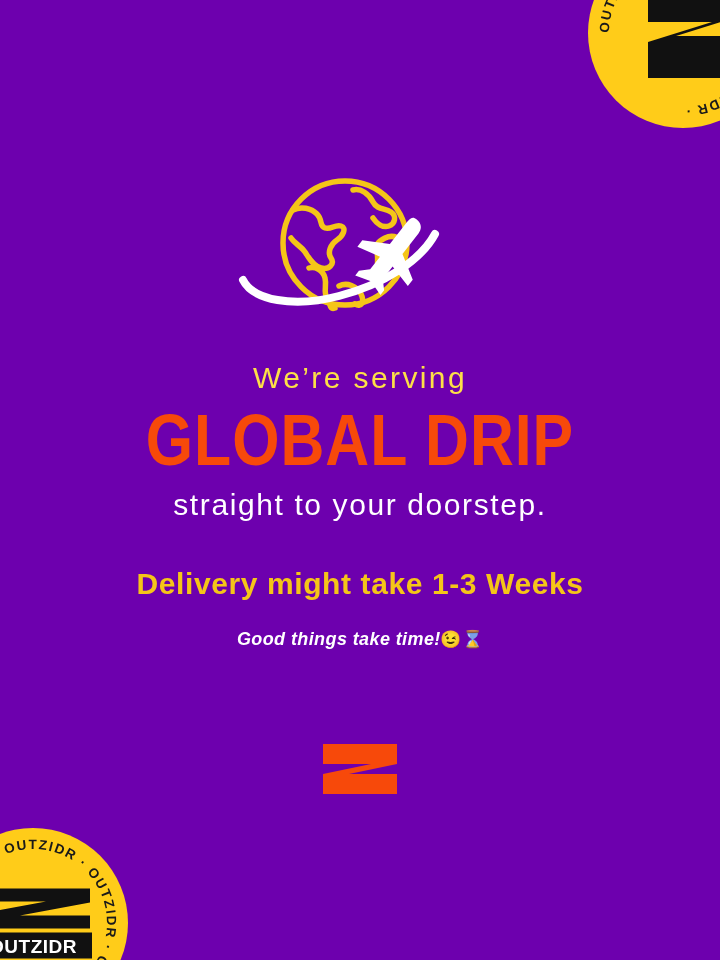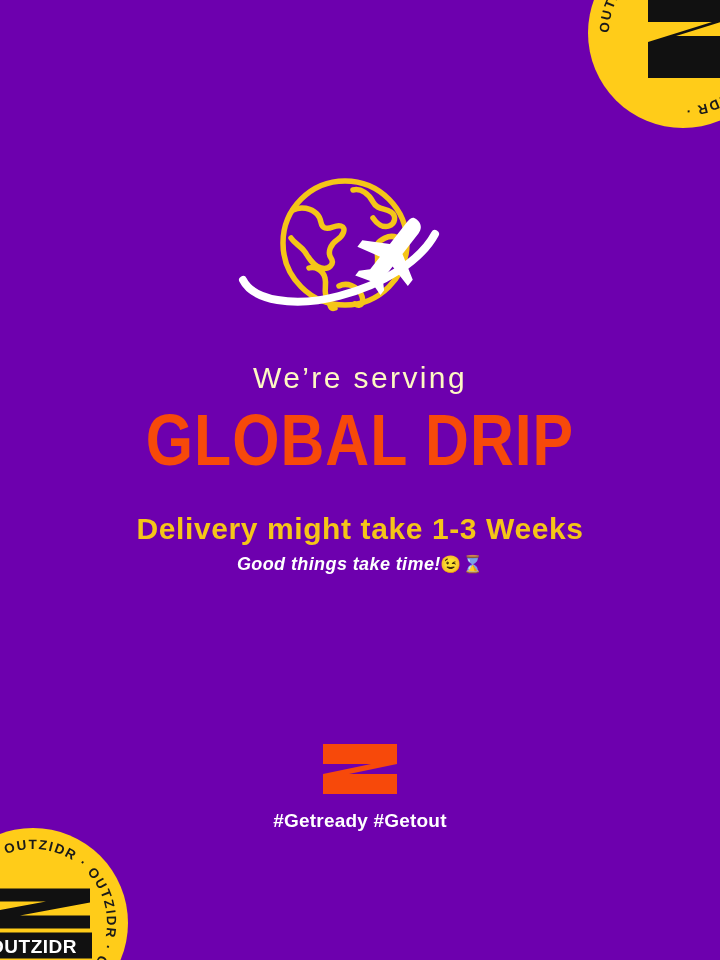--- a/index.html
+++ b/index.html
@@ -97,21 +97,21 @@
 
   
   .copy {
     position: absolute;
     left: 0;
     right: 0;
     top: 362px;
     text-align: center;
   }
   .line-serving {
-    color: #fef9c3;
+    color: #fde047;
     font-size: 30px;
     font-weight: 300;
     letter-spacing: 2.4px;
     line-height: 1.05;
   }
   .line-headline {
     color: #F7490A;
     font-size: 62px;
     font-weight: 900;
     letter-spacing: 1px;
@@ -137,21 +137,21 @@
     line-height: 1.05;
     margin-top: 48px;
   }
   .line-goodthings {
     color: #FFFFFF;
     font-size: 18px;
     font-weight: 700;
     font-style: italic;
     letter-spacing: 0.4px;
     line-height: 1.05;
-    margin-top: 11px;
+    margin-top: 30px;
   }
   .line-goodthings .emoji {
     font-style: normal;
     font-size: 17px;
     letter-spacing: 0;
   }
 
   
   .footer {
     position: absolute;
@@ -213,29 +213,29 @@
       <g transform="translate(152,18) rotate(38)" fill="#FFFFFF">
         <path d="M44,8 C50,8 54,12 54,18 L54,44 L78,58 L78,66 L54,60 L54,76 L62,84 L62,90 L46,85 L30,90 L30,84 L38,76 L38,60 L14,66 L14,58 L38,44 L38,18 C38,12 38,8 44,8 Z"></path>
         <rect x="40" y="30" width="8" height="4" rx="1.5"></rect>
       </g>
     </svg>
   </div>
 
   <div class="copy">
     <div class="line-serving">We’re serving</div>
     <div class="line-headline">GLOBAL DRIP</div>
+    <div class="line-doorstep">straight to your doorstep.</div>
     <div class="line-delivery">Delivery might take 1-3 Weeks</div>
     <div class="line-goodthings"><span>Good things take time!</span><span class="emoji">😉⌛</span></div>
   </div>
 
   <div class="footer">
     <svg class="footer-logo" viewBox="0 0 82 54">
       <path d="M4,2 L78,2 L78,22 L30,32 L78,32 L78,52 L4,52 L4,32 L52,22 L4,22 Z" fill="#F7490A"></path>
     </svg>
-    <div class="footer-tags">#Getready #Getout</div>
   </div>
 
   <div class="badge badge-bl">
     <div class="badge-ring">
       <svg viewBox="0 0 190 190" aria-hidden="true">
         <defs>
           <path id="circBL" d="M 95,95 m -74,0 a 74,74 0 1,1 148,0 a 74,74 0 1,1 -148,0"></path>
         </defs>
         <text>
           <textPath href="#circBL" startOffset="0">OUTZIDR · OUTZIDR · OUTZIDR · OUTZIDR · </textPath>

